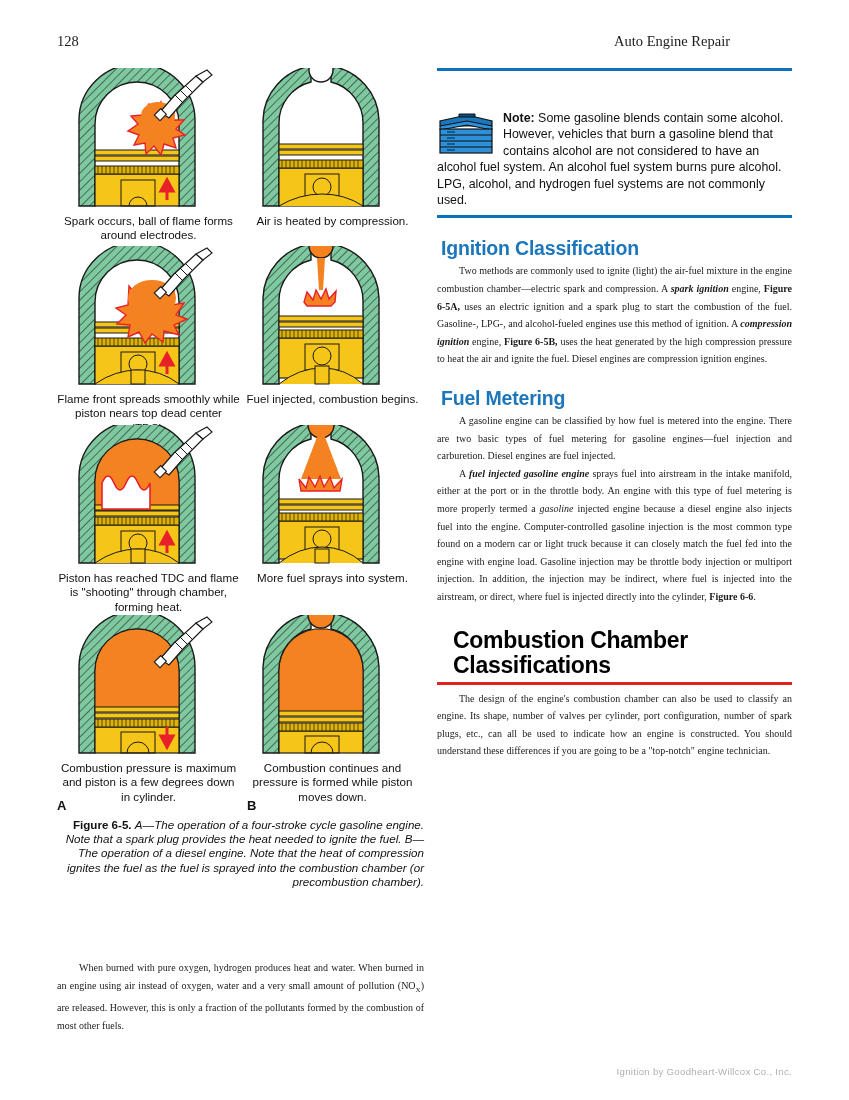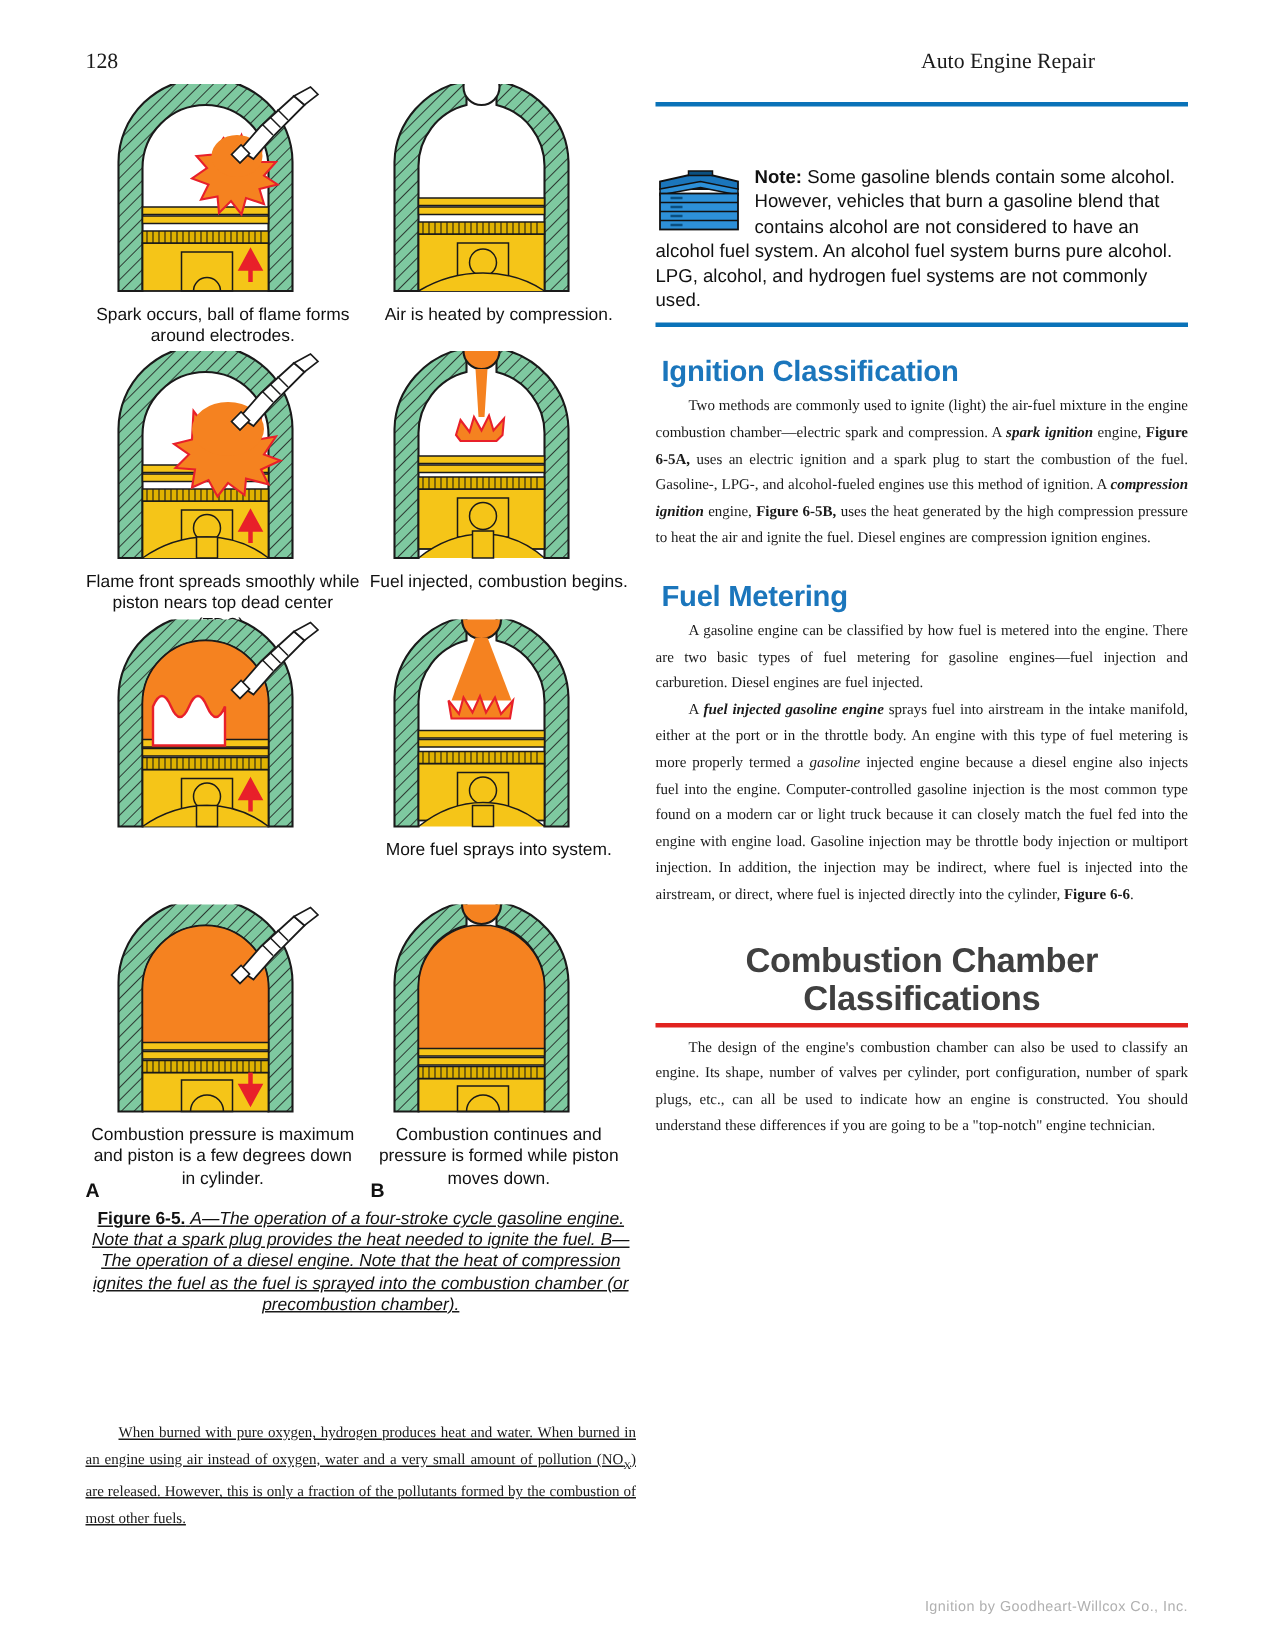--- a/index.html
+++ b/index.html
@@ -12,21 +12,21 @@
     overflow:hidden;
   }
   .page{position:relative;width:849px;height:1100px;}
 
   
   .runhead{position:absolute;top:33px;left:0;width:787px;height:20px;}
   .runhead .folio{position:absolute;left:57px;top:0;font-size:14.5px;font-family:"Liberation Serif",serif;}
   .runhead .bktitle{position:absolute;right:57px;top:0;font-size:14.5px;font-family:"Liberation Serif",serif;}
 
   
-  .col-left{position:absolute;left:57px;top:56px;width:367px;text-decoration:underline;}
+  .col-left{position:absolute;left:57px;top:68px;width:367px;}
   .col-right{position:absolute;left:437px;top:68px;width:355px;}
 
   
   .notebox{position:relative;width:355px;}
   .rule-blue{height:3px;background:#0a72b8;width:100%;}
   .note-body{
     font-family:"Liberation Sans", sans-serif;
     font-size:12.4px;line-height:16.4px;
     padding:7px 0 7px 0;color:#111;
     text-align:left;
@@ -38,22 +38,22 @@
   }
 
   
   h2.blue{
     font-family:"Liberation Sans", sans-serif;
     color:#1b76bc;font-size:19.5px;font-weight:bold;
     margin:19px 0 2px 4px;letter-spacing:-0.2px;
   }
   h2.red{
     font-family:"Liberation Sans", sans-serif;
-    color:#404040;font-size:23px;font-weight:bold;
-    line-height:25px;margin:22px 0 4px 0;letter-spacing:-0.3px;text-align:center;
+    color:#000000;font-size:23px;font-weight:bold;
+    line-height:25px;margin:22px 0 4px 16px;letter-spacing:-0.3px;
   }
   .rule-red{height:3px;background:#e1231f;width:100%;margin-bottom:5px;}
 
   p.body{
     font-size:10px;line-height:17.6px;
     text-align:justify;margin:0;
     text-indent:22px;
     font-family:"Liberation Serif",serif;
     hyphens:manual;
   }
@@ -70,21 +70,21 @@
     font-size:11.6px;line-height:14.4px;text-align:center;
     color:#111;margin-top:2px;
   }
   .colletter{
     font-family:"Liberation Sans", sans-serif;
     font-size:13px;font-weight:bold;color:#111;
   }
   .figcap{
     font-family:"Liberation Sans", sans-serif;
     font-size:11.6px;line-height:14.2px;color:#111;
-    text-align:center;
+    text-align:right;
   }
   .figcap b{font-weight:bold;font-style:normal;}
   .figcap i{font-style:italic;}
 
   .copyright{
     position:absolute;right:57px;bottom:23px;
     font-family:"Liberation Sans", sans-serif;
     font-size:9.6px;color:#b0b0b0;letter-spacing:.3px;
   }
 </style>
@@ -253,20 +253,21 @@
           <g>
             <path d="M103 44 L117 28 L139 8 L146 14 L126 34 L112 50 Z" fill="#ffffff" stroke="#1a1a1a" stroke-width="1.2"></path>
             <line x1="118" y1="27" x2="125" y2="34" stroke="#1a1a1a" stroke-width="1"></line>
             <line x1="123" y1="22" x2="130" y2="29" stroke="#1a1a1a" stroke-width="1"></line>
             <line x1="128" y1="17" x2="135" y2="24" stroke="#1a1a1a" stroke-width="1"></line>
             <path d="M139 8 L150 2 L155 7 L146 14 Z" fill="#ffffff" stroke="#1a1a1a" stroke-width="1.1"></path>
             <rect x="99" y="43" width="9" height="8" fill="#ffffff" stroke="#1a1a1a" stroke-width="1.1" transform="rotate(-45 103 47)"></rect>
           </g>
           <path d="M110 128 L110 114 M104 119 L110 108 L116 119 Z" fill="#e8202a" stroke="#e8202a" stroke-width="3"></path>
         </svg>
+        <div class="cap">Piston has reached TDC and flame is "shooting" through chamber, forming heat.</div>
       </div>
 
       <div class="cell" style="left:0px;top:547px;">
         <svg viewBox="0 0 183 140" width="183" height="140">
           <path d="M22 138 L22 52 A58 56 0 0 1 138 52 L138 138 L122 138 L122 56 A42 42 0 0 0 38 56 L38 138 Z" fill="url(#hatchA)" stroke="#1a1a1a" stroke-width="1.4"></path>
           <path d="M38 96 L38 56 A42 42 0 0 1 122 56 L122 96 Z" fill="#f58220" stroke="#1a1a1a" stroke-width="1"></path>
           <g>
             <rect x="38" y="112" width="84" height="26" fill="#f5c518" stroke="#1a1a1a" stroke-width="1.2"></rect>
             <rect x="38" y="104" width="84" height="8" fill="#e0b200" stroke="#1a1a1a" stroke-width="1"></rect>
             <rect x="38" y="98" width="84" height="5" fill="#f5c518" stroke="#1a1a1a" stroke-width="1"></rect>

